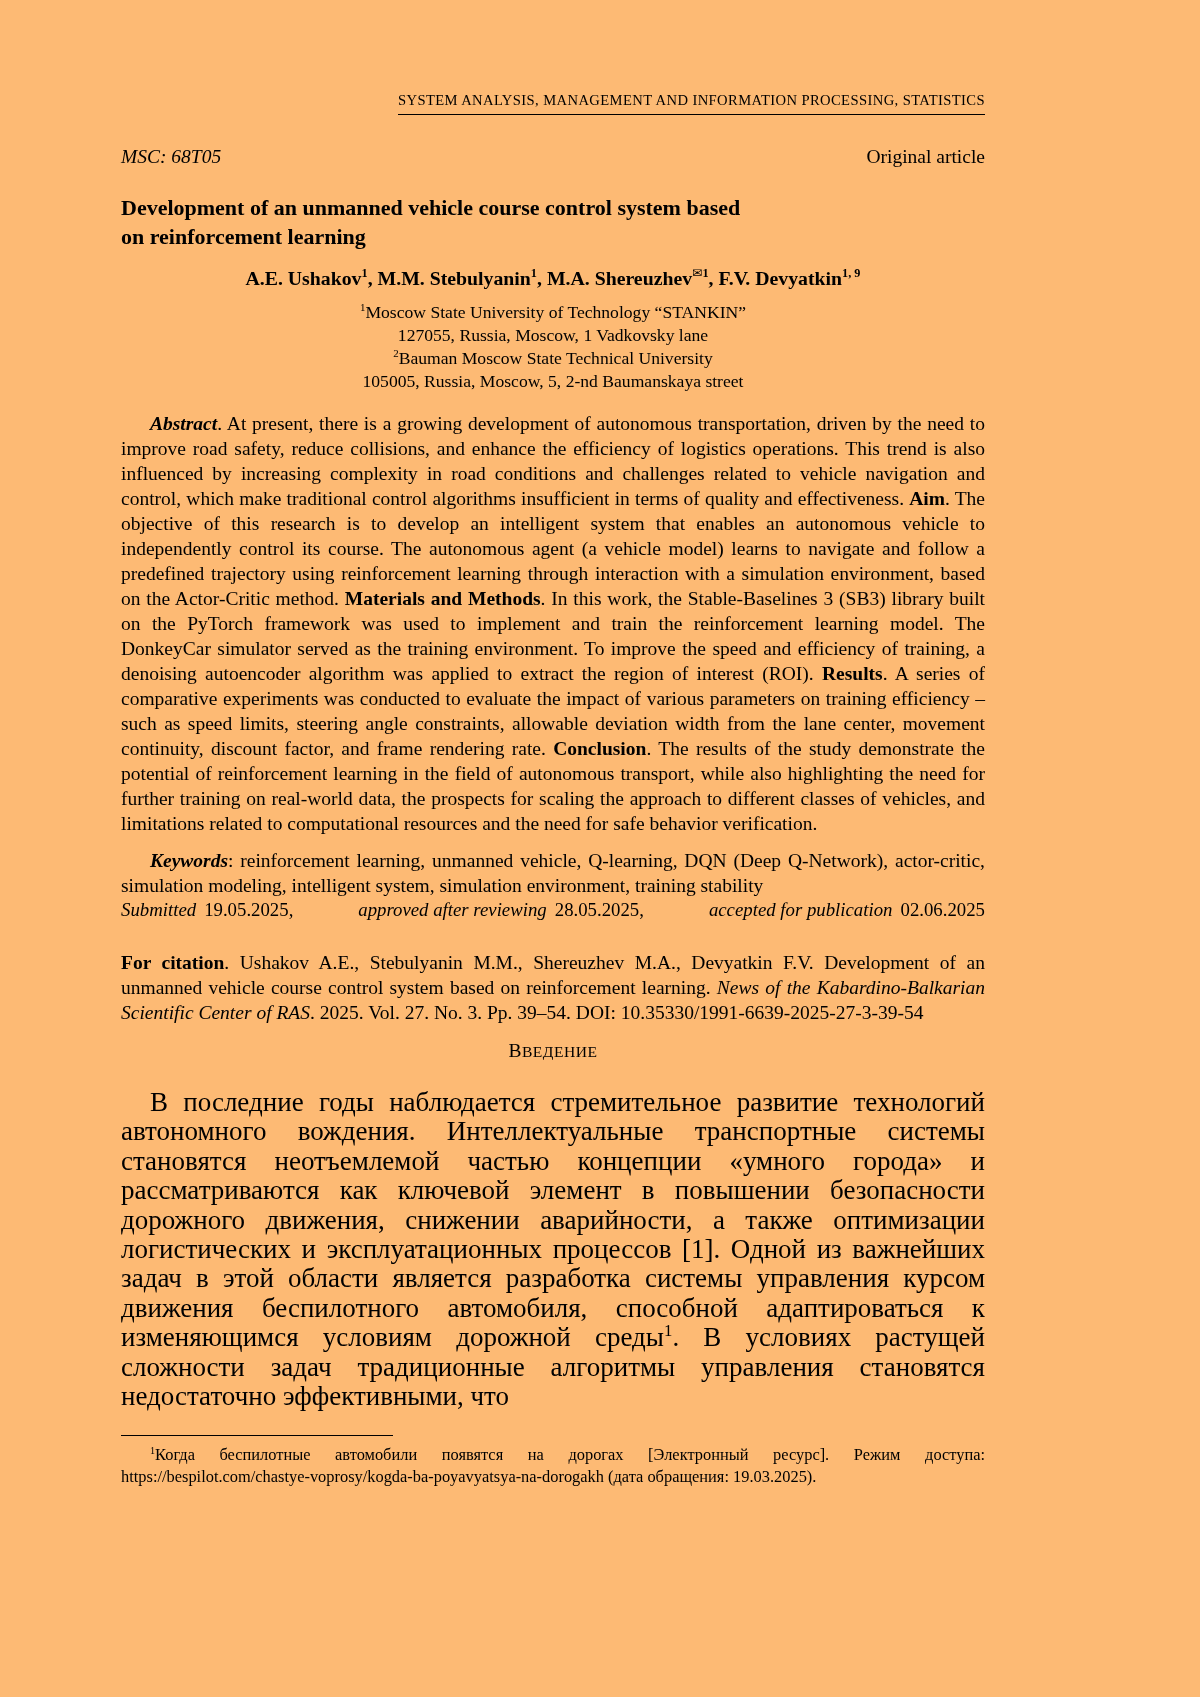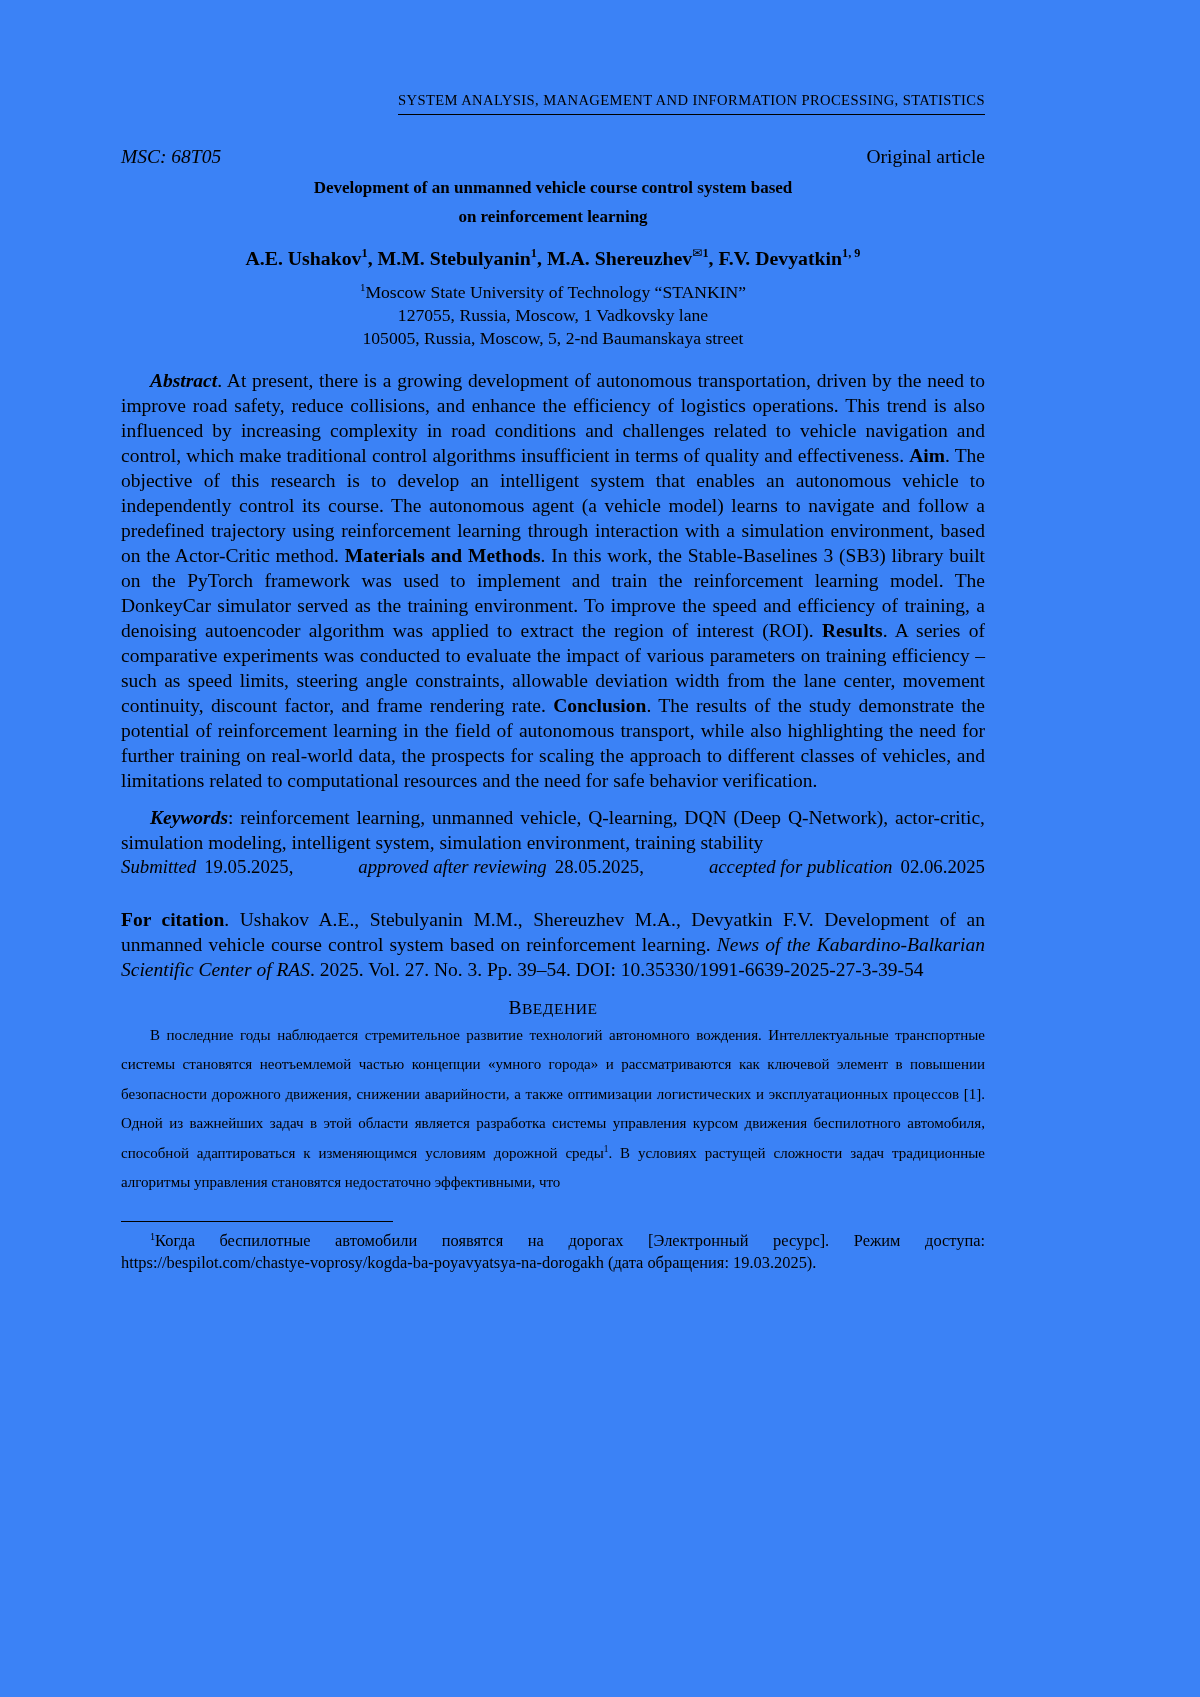--- a/index.html
+++ b/index.html
@@ -1,20 +1,20 @@
 <!DOCTYPE html>
 <html><head>
 <meta charset="utf-8">
 <style>
   html, body { margin: 0; padding: 0; background: #ffffff; }
   .page {
     position: relative;
     width: 1200px;
     height: 1697px;
-    background: #3b82f6;
+    background: #fdba74;
     color: #000000;
     font-family: "Liberation Serif", "DejaVu Serif", serif;
     overflow: hidden;
   }
   .content {
     position: absolute;
     left: 121px;
     top: 0;
     width: 864px;
   }
@@ -37,24 +37,23 @@
     margin-top: 30px;
     display: flex;
     justify-content: space-between;
     font-size: 19.5px;
     line-height: 24px;
   }
   .msc-row .msc { font-style: italic; text-align: center; }
 
   
   .title {
-    margin-top: 4px;
-    text-align: center;
+    margin-top: 24px;
     font-weight: bold;
-    font-size: 17px;
+    font-size: 22px;
     line-height: 29px;
   }
 
   
   .authors {
     margin-top: 14px;
     text-align: center;
     font-weight: bold;
     font-size: 19.8px;
     line-height: 26px;
@@ -104,22 +103,22 @@
     margin-top: 14px;
     text-align: center;
     font-size: 19.5px;
     line-height: 24px;
     letter-spacing: 0.5px;
   }
   .sc-rest { font-size: 0.8em; }
 
   
   .intro {
-    margin-top: 0;
-    font-size: 15px;
+    margin-top: 24px;
+    font-size: 27px;
     line-height: 29.4px;
   }
 
   
   .footnote-rule {
     margin-top: 24px;
     width: 272px;
     border: none;
     border-top: 1px solid #000;
     margin-left: 0;
@@ -164,20 +163,21 @@
     <div class="title">
       <div>Development of an unmanned vehicle course control system based</div>
       <div>on reinforcement learning</div>
     </div>
 
     <div class="authors"><span>A.E. Ushakov</span><span class="sup">1</span><span>, M.M. Stebulyanin</span><span class="sup">1</span><span>, M.A. Shereuzhev</span><span class="sup mail-icon">✉</span><span class="sup">1</span><span>, F.V. Devyatkin</span><span class="sup">1, 9</span></div>
 
     <div class="affiliations">
       <div><span class="sup">1</span><span>Moscow State University of Technology “STANKIN”</span></div>
       <div><span>127055, Russia, Moscow, 1 Vadkovsky lane</span></div>
+      <div><span class="sup">2</span><span>Bauman Moscow State Technical University</span></div>
       <div><span>105005, Russia, Moscow, 5, 2-nd Baumanskaya street</span></div>
     </div>
 
     <p class="para indent abstract"><span class="bi">Abstract</span><span>. At present, there is a growing development of autonomous transportation, driven by the need to improve road safety, reduce collisions, and enhance the efficiency of logistics operations. This trend is also influenced by increasing complexity in road conditions and challenges related to vehicle navigation and control, which make traditional control algorithms insufficient in terms of quality and effectiveness. </span><span class="bold">Aim</span><span>. The objective of this research is to develop an intelligent system that enables an autonomous vehicle to independently control its course. The autonomous agent (a vehicle model) learns to navigate and follow a predefined trajectory using reinforcement learning through interaction with a simulation environment, based on the Actor-Critic method. </span><span class="bold">Materials and Methods</span><span>. In this work, the Stable-Baselines 3 (SB3) library built on the PyTorch framework was used to implement and train the reinforcement learning model. The DonkeyCar simulator served as the training environment. To improve the speed and efficiency of training, a denoising autoencoder algorithm was applied to extract the region of interest (ROI). </span><span class="bold">Results</span><span>. A series of comparative experiments was conducted to evaluate the impact of various parameters on training efficiency – such as speed limits, steering angle constraints, allowable deviation width from the lane center, movement continuity, discount factor, and frame rendering rate. </span><span class="bold">Conclusion</span><span>. The results of the study demonstrate the potential of reinforcement learning in the field of autonomous transport, while also highlighting the need for further training on real-world data, the prospects for scaling the approach to different classes of vehicles, and limitations related to computational resources and the need for safe behavior verification.</span></p>
 
     <p class="para indent keywords"><span class="bi">Keywords</span><span>: reinforcement learning, unmanned vehicle, Q-learning, DQN (Deep Q-Network), actor-critic, simulation modeling, intelligent system, simulation environment, training stability</span></p>
 
     <div class="dates-row">
       <span><span class="lbl">Submitted</span><span class="dt">19.05.2025,</span></span>
       <span><span class="lbl">approved after reviewing</span><span class="dt">28.05.2025,</span></span>

